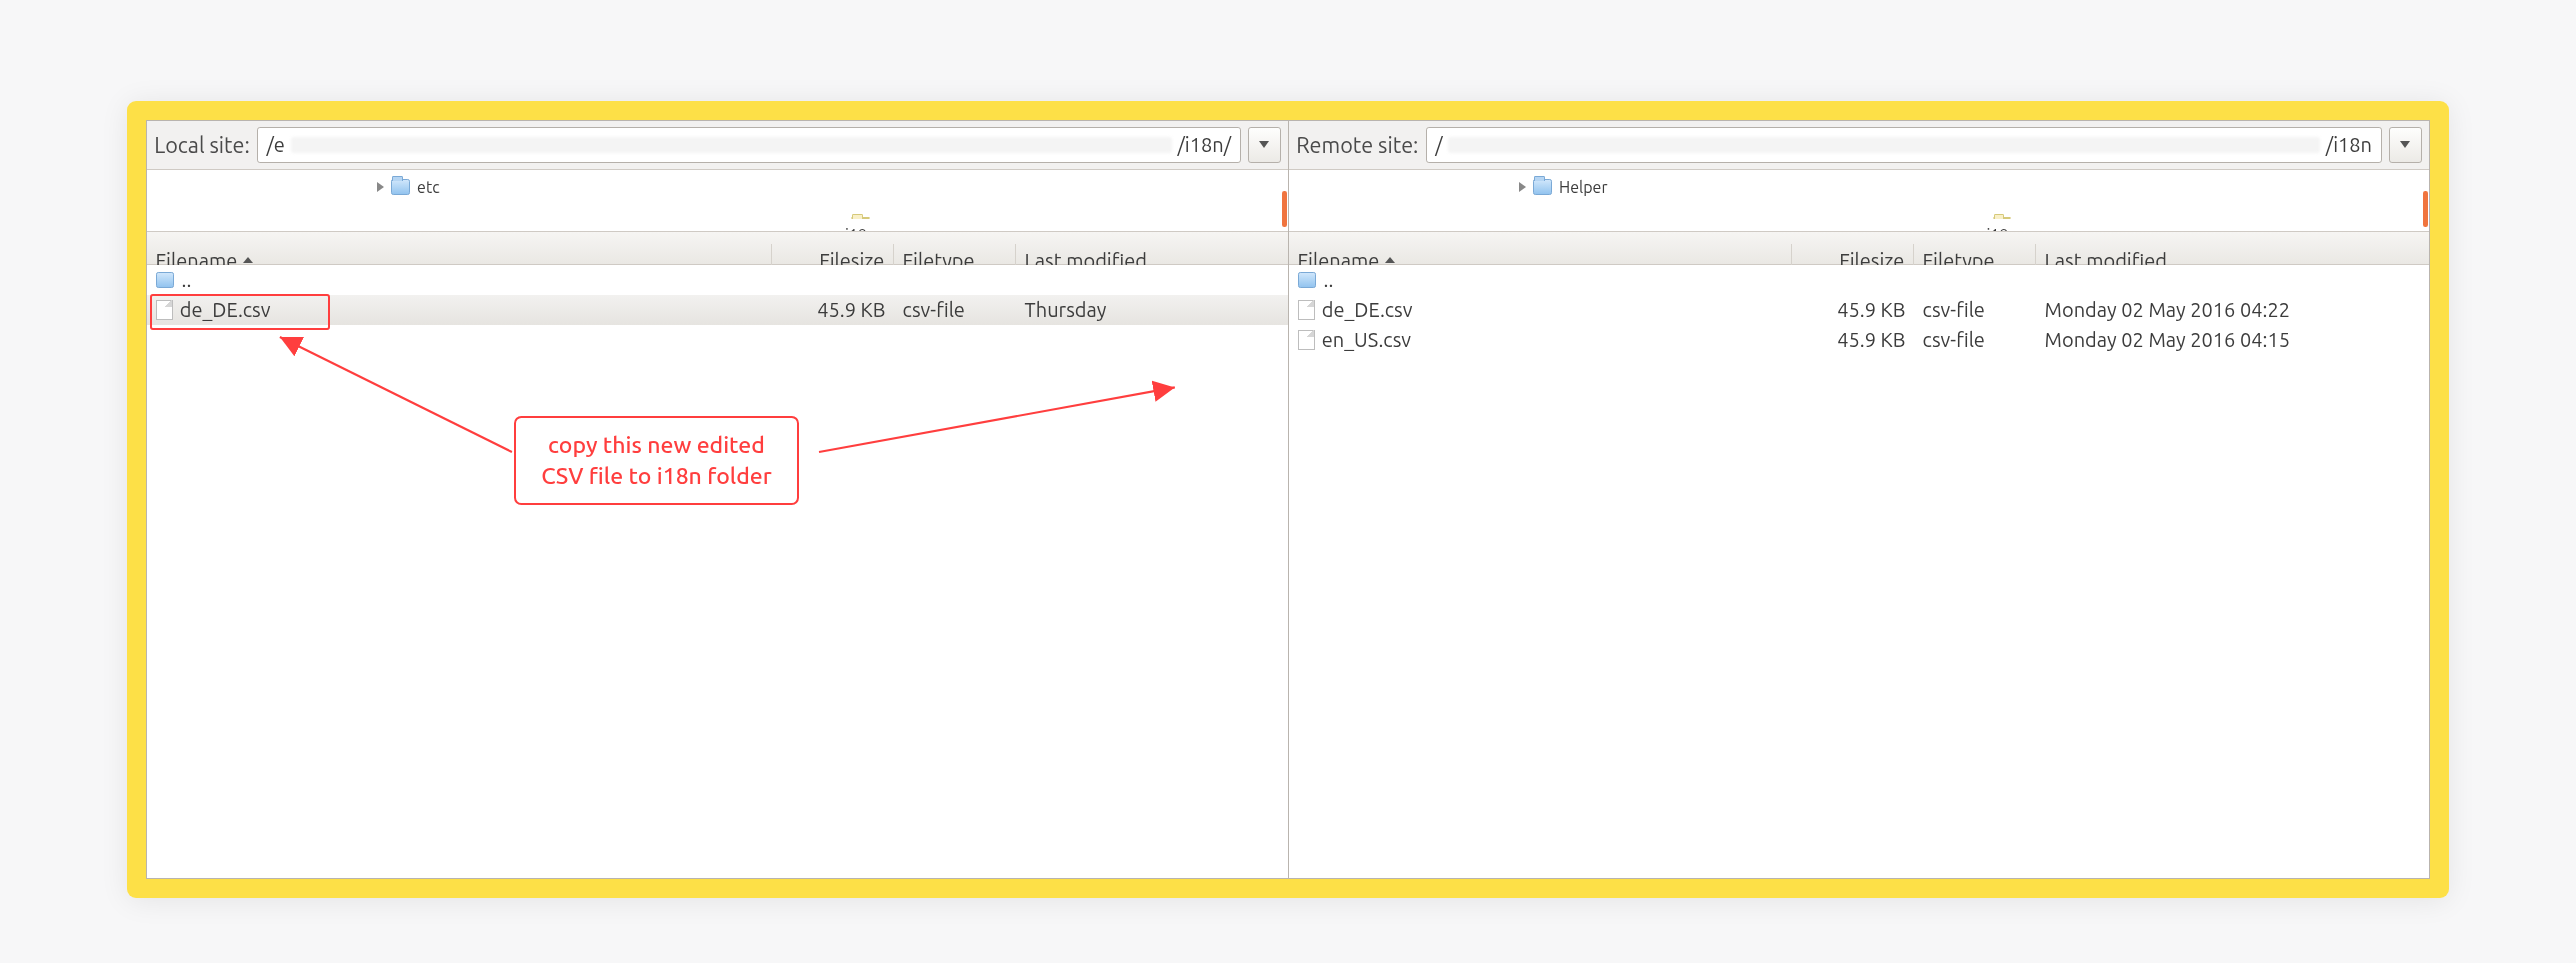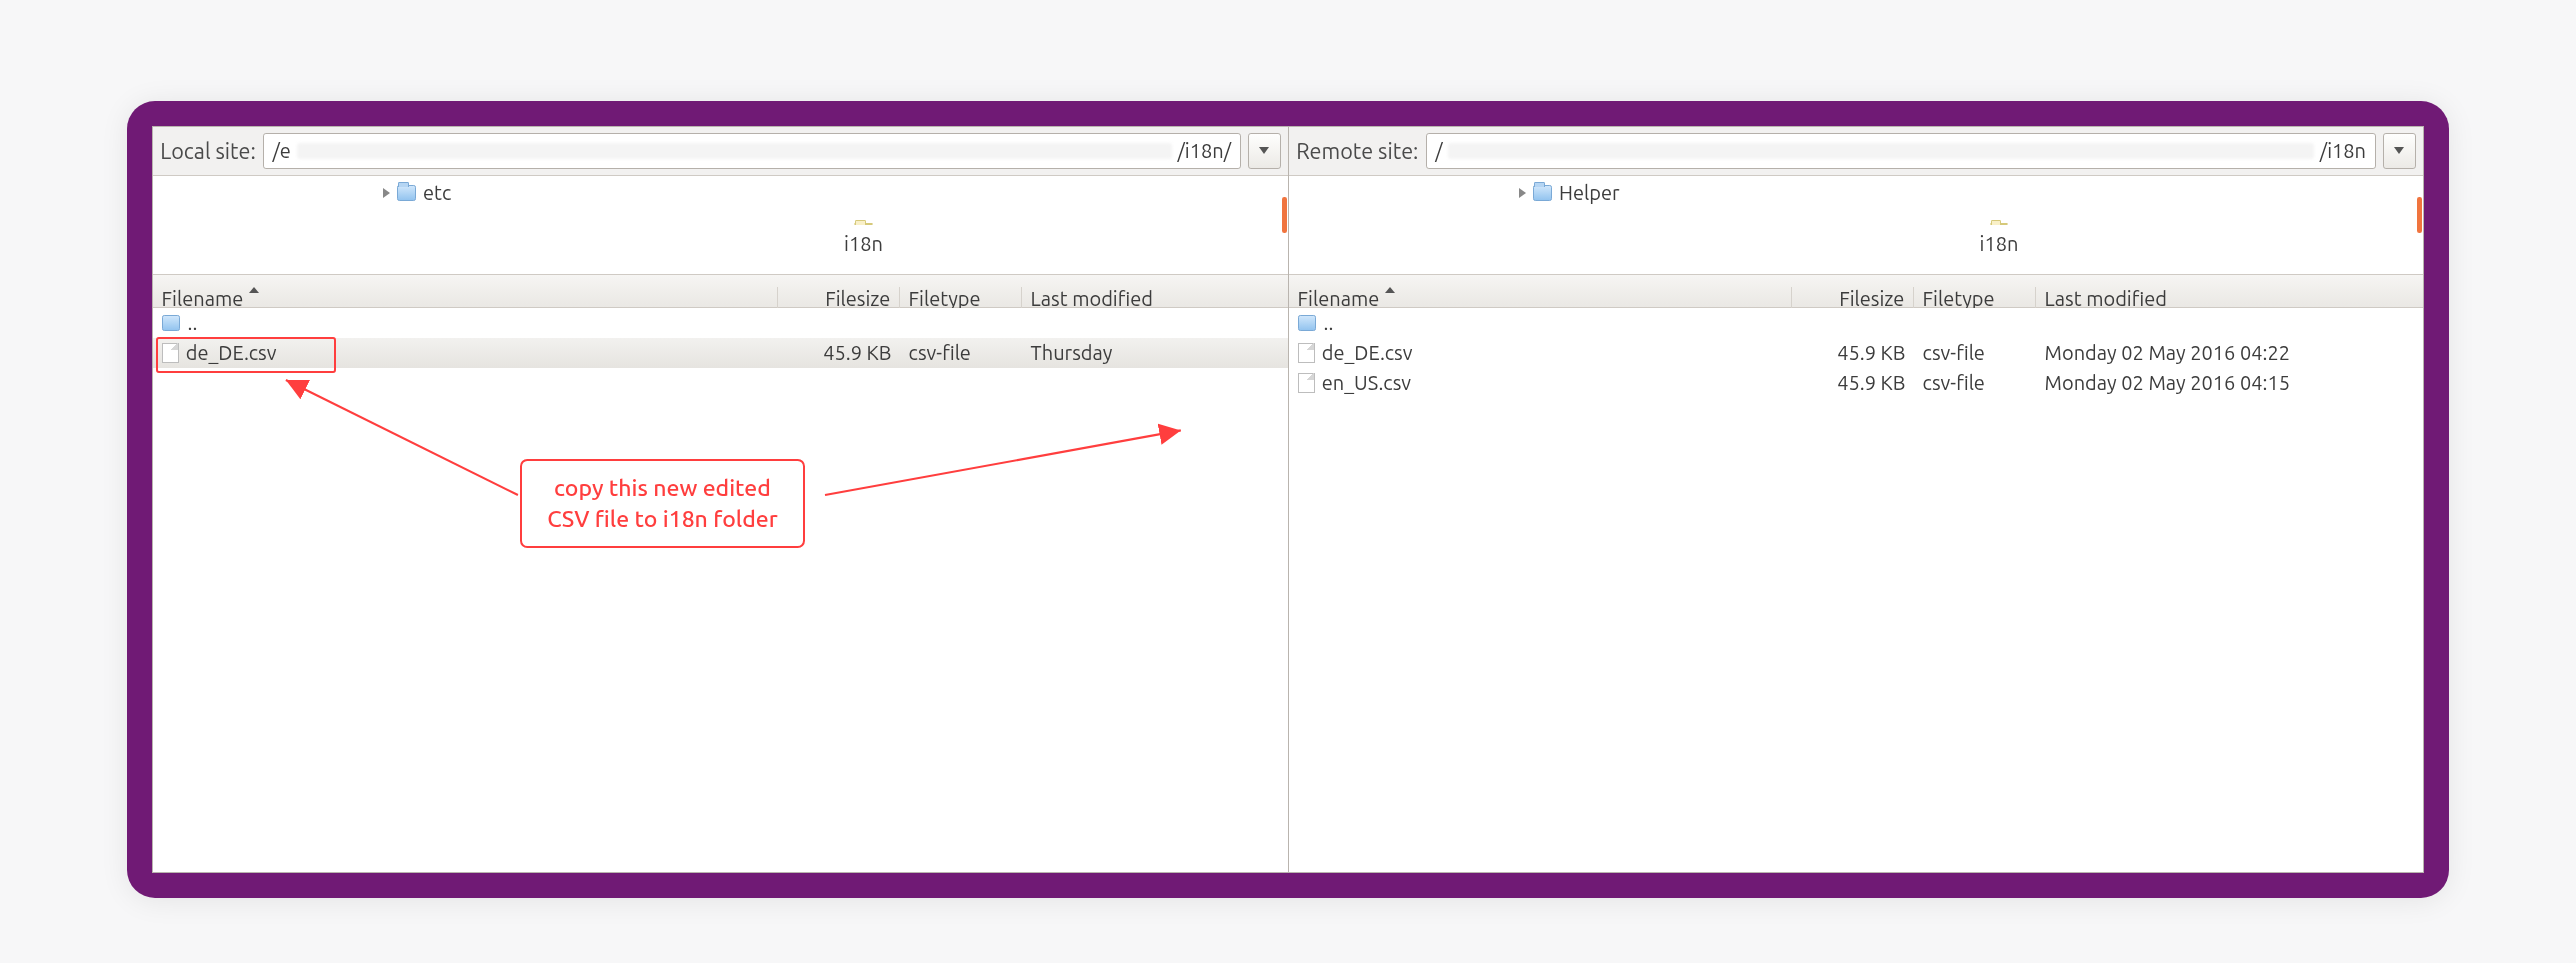--- a/index.html
+++ b/index.html
@@ -9,24 +9,24 @@
     font-family: "Ubuntu", "DejaVu Sans", "Segoe UI", sans-serif;
     background: #f7f7f8;
     color: #3c3c3c;
   }
   .page-wrap {
     width: 2576px; height: 963px;
     padding: 101px 127px 65px 127px;
   }
   .card {
     width: 100%; height: 100%;
-    background: #701a75;
-    border-radius: 28px;
+    background: #fde047;
+    border-radius: 9px;
     box-shadow: 0 2.9px 29px rgba(0,0,0,0.08);
-    padding: 25px;
+    padding: 19px;
   }
   .ftp {
     width: 100%; height: 100%;
     display: flex;
     border: 0.7px solid #b9b4ae;
   }
   .pane {
     flex: 1 1 50%;
     display: flex;
     flex-direction: column;
@@ -80,24 +80,24 @@
     width: 0; height: 0;
     border-left: 5.8px solid transparent;
     border-right: 5.8px solid transparent;
     border-top: 7.2px solid #555;
   }
 
   
   .tree {
     background: #fff;
     border-bottom: 0.7px solid #cfcac4;
-    height: 99px;
+    height: 62px;
     overflow: hidden;
     padding: 4.3px 0;
-    font-size: 20px;
+    font-size: 16px;
     color: #3c3c3c;
     position: relative;
   }
   .tree-row {
     display: flex; align-items: center; gap: 7.2px;
     height: 26px;
     padding-left: 230px;
   }
   .tree-row.indent { padding-left: 286px; flex-direction: column; }
   .caret {
@@ -145,21 +145,21 @@
     background: linear-gradient(#f6f5f3,#eae8e4);
     border-bottom: 0.7px solid #cfcac4;
     font-size: 20px;
     color: #3c3c3c;
     height: 33px;
   }
   .col {
     padding: 0 8.6px;
     border-right: 0.7px solid #d6d2cc;
     height: 100%;
-    display: flex; 
+    display: flex; align-items: center;
     white-space: nowrap;
     overflow: hidden;
     margin-top: 25px;
   }
   .col.filename { flex: 0 0 625px; }
   .right .col.filename { flex: 0 0 503px; }
   .col.filesize { flex: 0 0 122px; justify-content: flex-end; }
   .col.filetype { flex: 0 0 122px; }
   .col.lastmod  { flex: 1; border-right: none; }
   .sort-caret {

